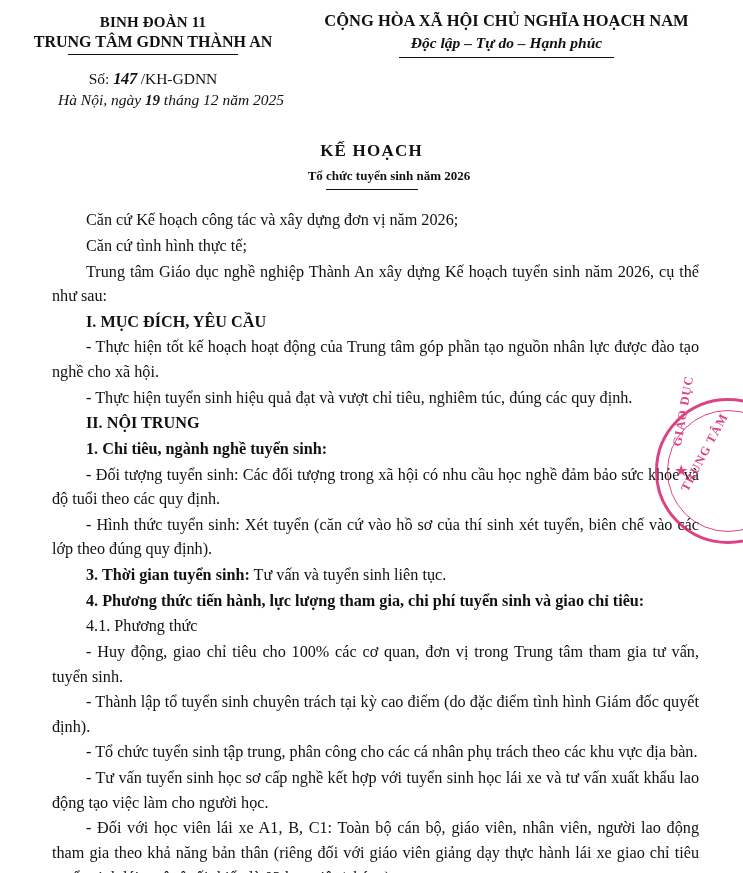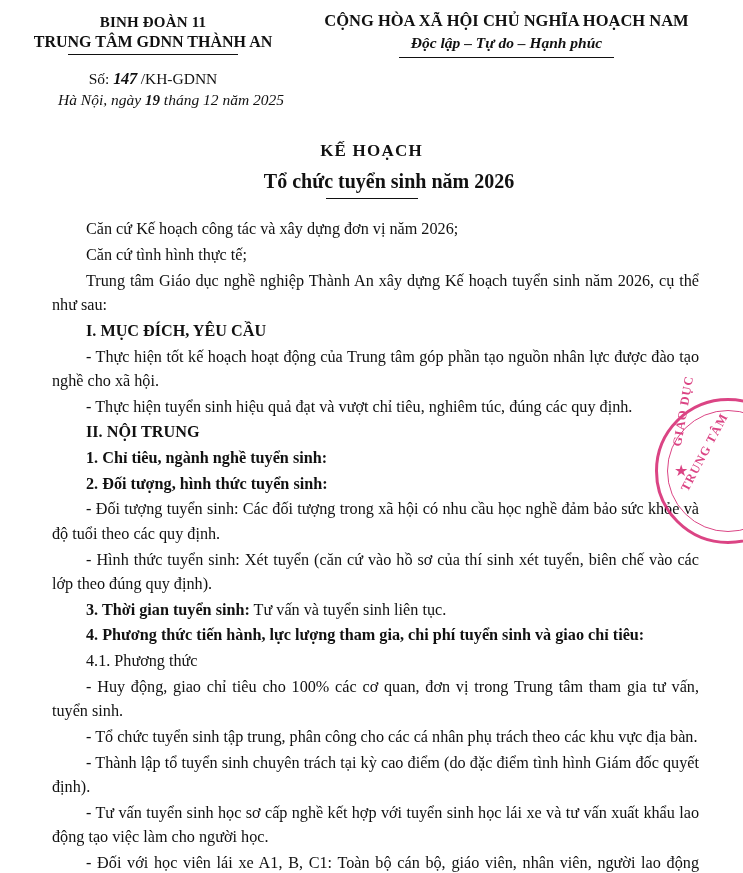--- a/index.html
+++ b/index.html
@@ -118,21 +118,21 @@
     text-align: center;
     margin-top: 30px;
   }
   .doc-title {
     font-size: 17px;
     font-weight: bold;
     letter-spacing: 1.2px;
     line-height: 1.3;
   }
   .doc-subtitle {
-    font-size: 20px;
+    font-size: 13px;
     font-weight: bold;
     line-height: 1.3;
     margin-top: 6px;
     margin-left: 35px;
   }
   .title-rule {
     width: 92px;
     height: 1px;
     background: #111;
     margin: 4px auto 0 auto;
@@ -268,31 +268,30 @@
     <p class="p-indent">Trung tâm Giáo dục nghề nghiệp Thành An xây dựng Kế hoạch tuyển sinh năm 2026, cụ thể như sau:</p>
 
     <p class="heading-1">I. MỤC ĐÍCH, YÊU CẦU</p>
     <p class="p-dash">- Thực hiện tốt kế hoạch hoạt động của Trung tâm góp phần tạo nguồn nhân lực được đào tạo nghề cho xã hội.</p>
     <p class="p-dash">- Thực hiện tuyển sinh hiệu quả đạt và vượt chỉ tiêu, nghiêm túc, đúng các quy định.</p>
 
     <p class="heading-1">II. NỘI TRUNG</p>
 
     <p class="heading-2">1. Chỉ tiêu, ngành nghề tuyển sinh:</p>
 
-    <p class="heading-2">2. Đối tượng, hình thức tuyển sinh:</p>
     <p class="p-dash">- Đối tượng tuyển sinh: Các đối tượng trong xã hội có nhu cầu học nghề đảm bảo sức khỏe và độ tuổi theo các quy định.</p>
     <p class="p-dash">- Hình thức tuyển sinh: Xét tuyển (căn cứ vào hồ sơ của thí sinh xét tuyển, biên chế vào các lớp theo đúng quy định).</p>
 
     <p class="heading-2"><span>3. Thời gian tuyển sinh:</span><span style="font-weight:normal"> Tư vấn và tuyển sinh liên tục.</span></p>
 
     <p class="heading-2">4. Phương thức tiến hành, lực lượng tham gia, chi phí tuyển sinh và giao chỉ tiêu:</p>
     <p class="p-indent">4.1. Phương thức</p>
     <p class="p-dash">- Huy động, giao chỉ tiêu cho 100% các cơ quan, đơn vị trong Trung tâm tham gia tư vấn, tuyển sinh.</p>
+    <p class="p-dash">- Thành lập tổ tuyển sinh chuyên trách tại kỳ cao điểm (do đặc điểm tình hình Giám đốc quyết định).</p>
     <p class="p-dash">- Tổ chức tuyển sinh tập trung, phân công cho các cá nhân phụ trách theo các khu vực địa bàn.</p>
-    <p class="p-dash">- Thành lập tổ tuyển sinh chuyên trách tại kỳ cao điểm (do đặc điểm tình hình Giám đốc quyết định).</p>
     <p class="p-dash">- Tư vấn tuyển sinh học sơ cấp nghề kết hợp với tuyển sinh học lái xe và tư vấn xuất khẩu lao động tạo việc làm cho người học.</p>
     <p class="p-dash">- Đối với học viên lái xe A1, B, C1: Toàn bộ cán bộ, giáo viên, nhân viên, người lao động tham gia theo khả năng bản thân (riêng đối với giáo viên giảng dạy thực hành lái xe giao chỉ tiêu tuyển sinh lái xe ô tô tối thiểu là 03 học viên/ tháng).</p>
   </div>
 
   <div class="stamp">
     <div class="stamp-inner"></div>
     <div class="stamp-star">★</div>
     <div class="stamp-text">GIÁO DỤC</div>
     <div class="stamp-text2">TRUNG TÂM</div>
   </div>

